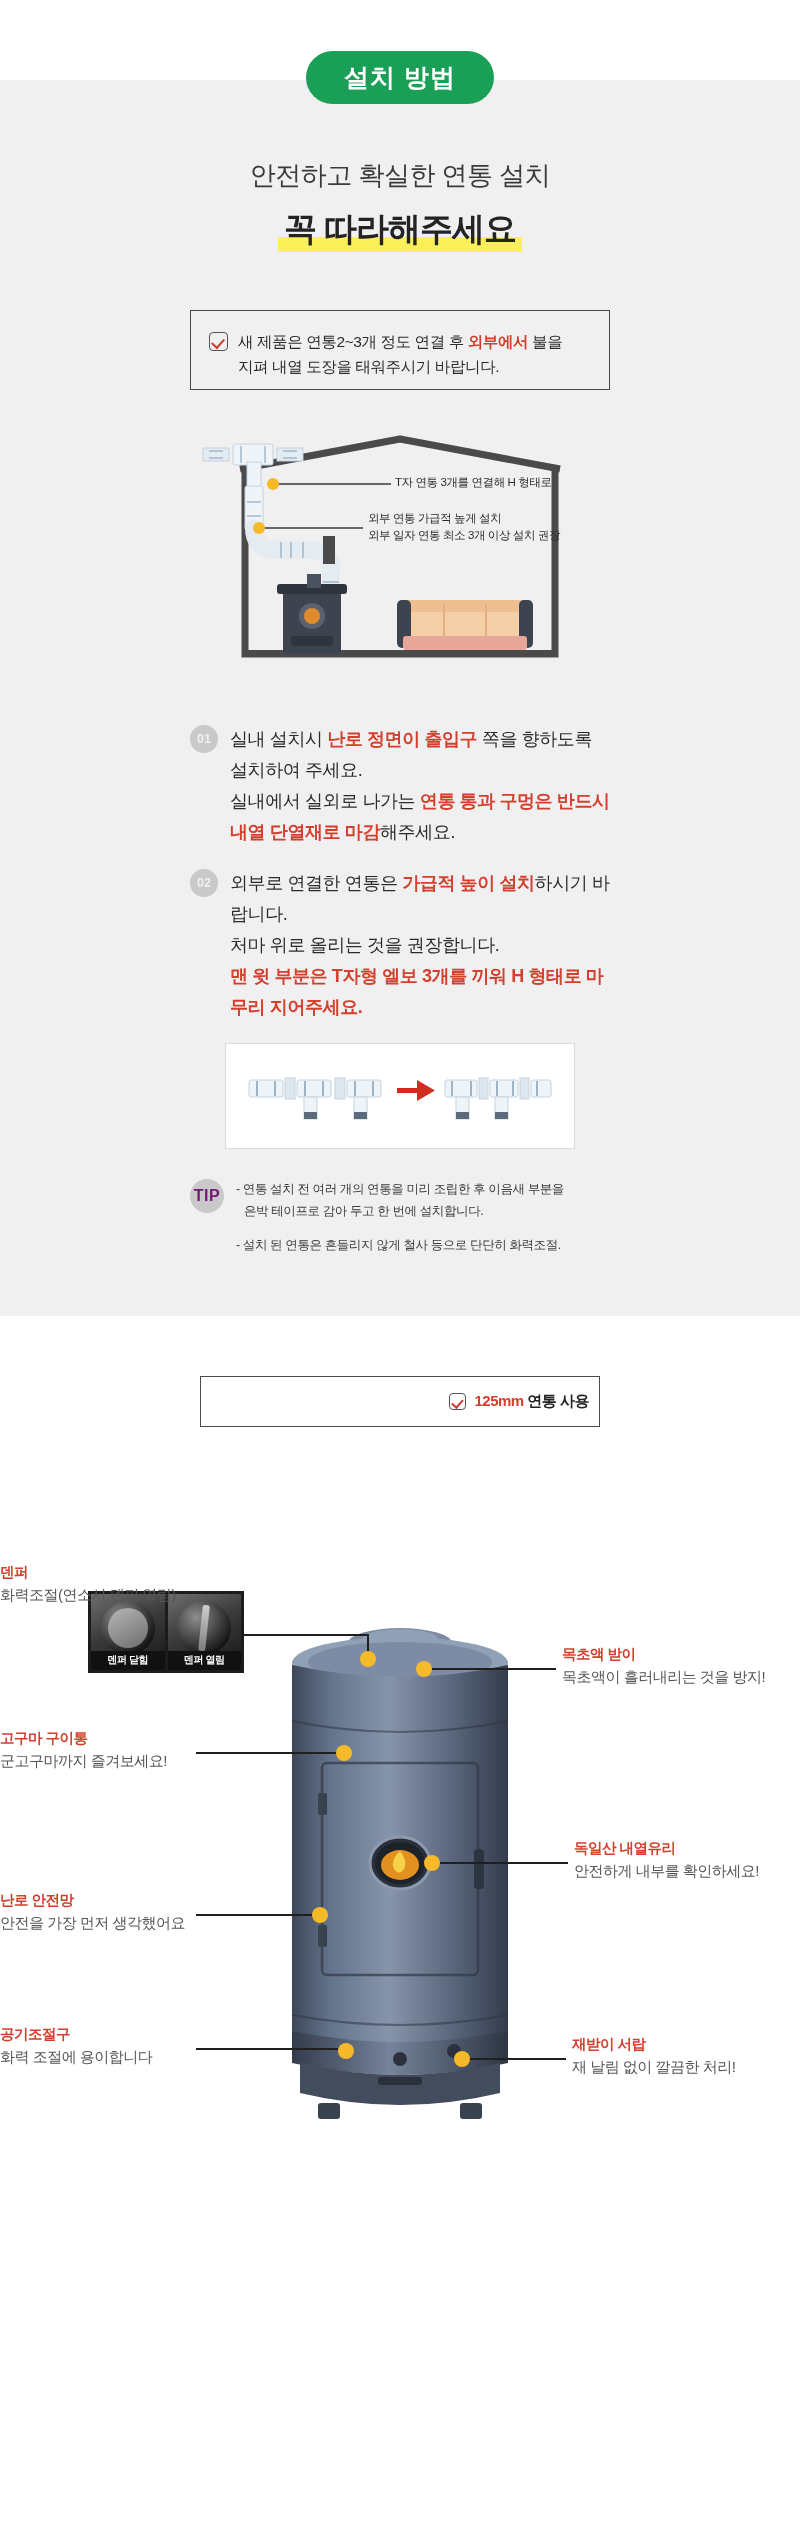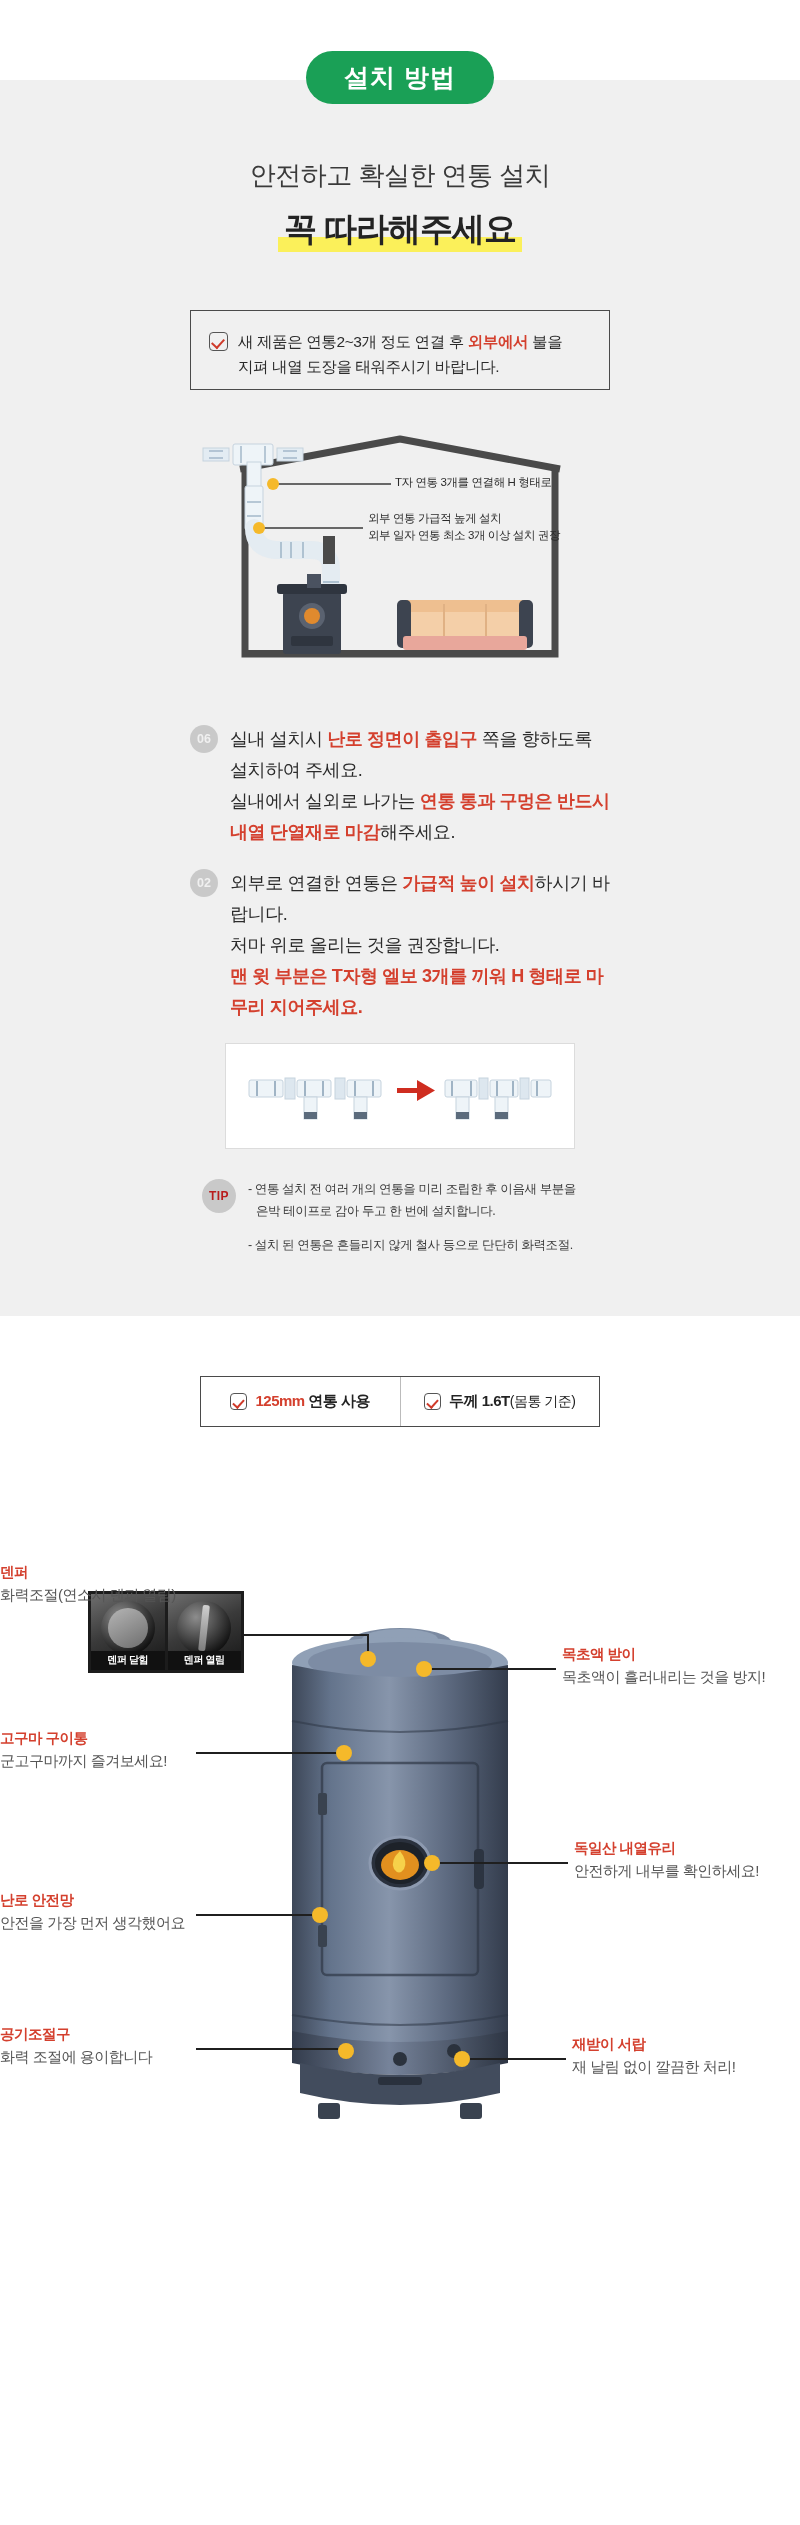--- a/index.html
+++ b/index.html
@@ -168,42 +168,42 @@
     margin: 30px auto 0;
     display: flex;
     gap: 12px;
     align-items: flex-start;
   }
   .tip-badge {
     flex: 0 0 auto;
     width: 34px; height: 34px;
     border-radius: 50%;
     background: #c9c9c9;
-    color: #b91c1c;
-    font-size: 12px; font-weight: bold;
+    color: #701a75;
+    font-size: 16px; font-weight: bold;
     display: flex; align-items: center; justify-content: center;
     letter-spacing: 0.5px;
-    margin-left: 12px;
   }
   .tip-body { font-size: 12.5px; line-height: 1.75; letter-spacing: -0.4px; color: #3a3a3a; }
   .tip-body p { margin-bottom: 12px; }
   .tip-body p:last-child { margin-bottom: 0; }
   .tip-body .ind { display: block; padding-left: 8px; }
 
   
   .sec-product {
     background: #ffffff;
     padding: 60px 0 70px;
   }
   .spec-row {
     width: 400px;
     margin: 0 auto;
     border: 1.5px solid #4a4a4a;
     display: flex;
     align-items: flex-end;
+    flex-direction: column;
   }
   .spec-cell {
     flex: 1;
     padding: 15px 10px;
     display: flex;
     align-items: center;
     justify-content: center;
     gap: 8px;
     font-size: 15px;
     font-weight: bold;
@@ -406,21 +406,21 @@
       <div class="ann ann1">T자 연통 3개를 연결해 H 형태로</div>
       <div class="ann ann2">
         <span>외부 연통 가급적 높게 설치</span><br>
         <span>외부 일자 연통 최소 3개 이상 설치 권장</span>
       </div>
     </div>
 
     <div class="steps">
 
       <div class="step">
-        <div class="step-num">06</div>
+        <div class="step-num">01</div>
         <div class="step-body">
           <span>실내 설치시 </span><span class="red">난로 정면이 출입구</span><span> 쪽을 향하도록 설치하여 주세요.</span><br>
           <span>실내에서 실외로 나가는 </span><span class="red">연통 통과 구멍은 반드시 내열 단열재로 마감</span><span>해주세요.</span>
         </div>
       </div>
 
       <div class="step">
         <div class="step-num">02</div>
         <div class="step-body">
           <span>외부로 연결한 연통은 </span><span class="red">가급적 높이 설치</span><span>하시기 바랍니다.</span><br>
@@ -487,24 +487,20 @@
       </div>
     </div>
   </section>
 
   <section class="sec-product">
 
     <div class="spec-row">
       <div class="spec-cell">
         <span class="chk2"></span>
         <span><span class="red">125mm</span><span> 연통 사용</span></span>
-      </div>
-      <div class="spec-cell">
-        <span class="chk2"></span>
-        <span><span>두께 1.6T</span><span class="small">(몸통 기준)</span></span>
       </div>
     </div>
 
     <div class="figure">
 
       <svg width="800" height="680" viewBox="0 0 800 680">
         <defs>
           <linearGradient id="body" x1="0" y1="0" x2="1" y2="0">
             <stop offset="0%" stop-color="#3d4758"></stop>
             <stop offset="18%" stop-color="#64748c"></stop>

